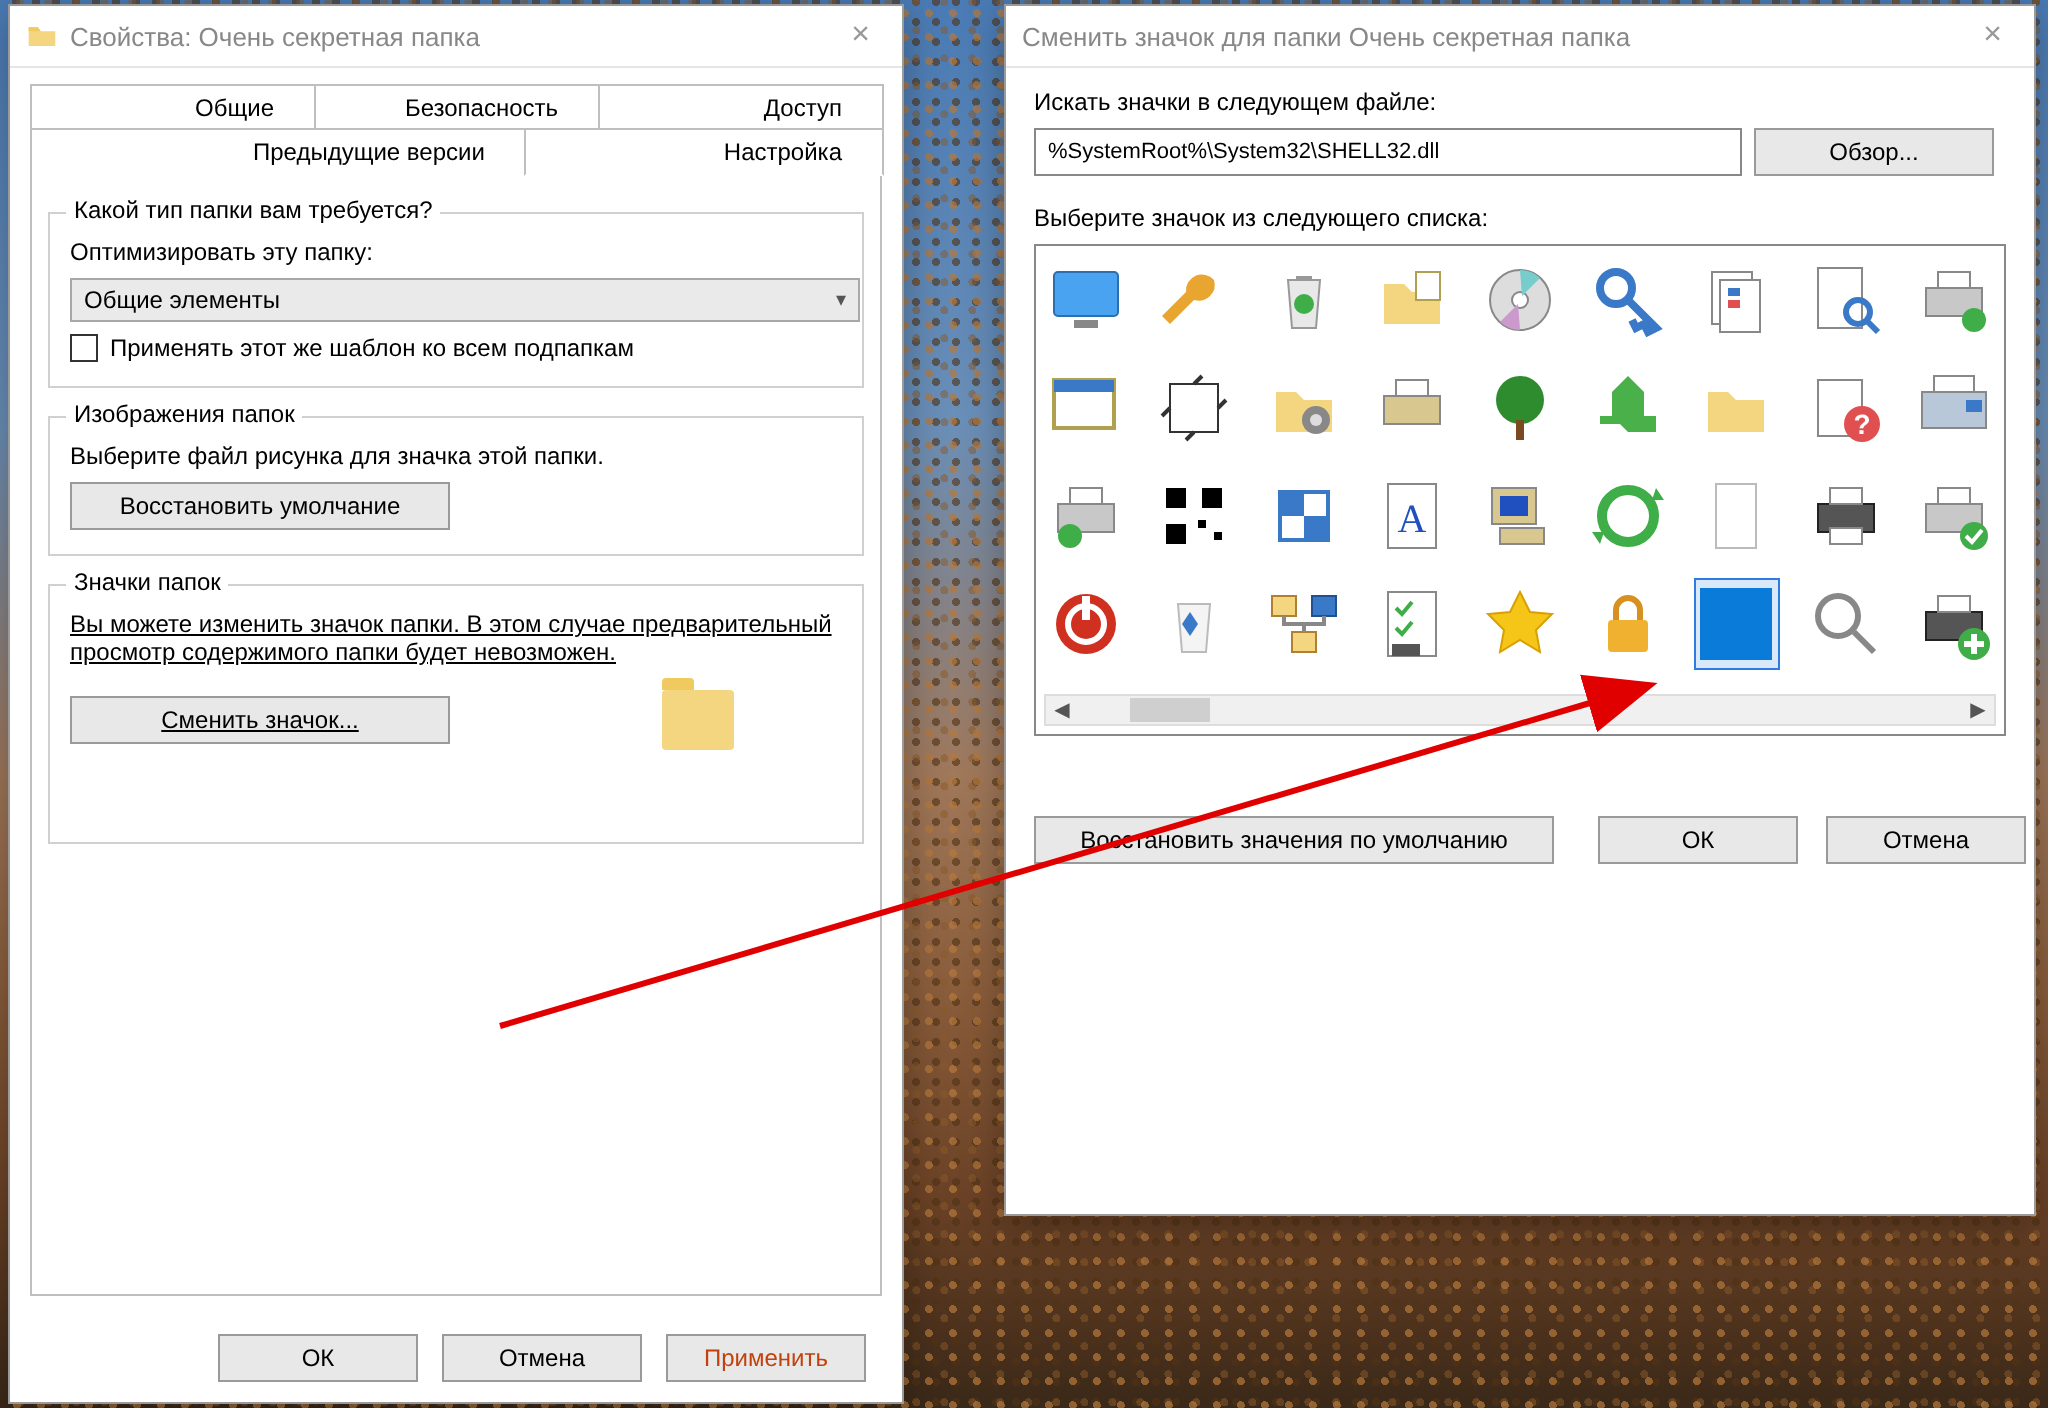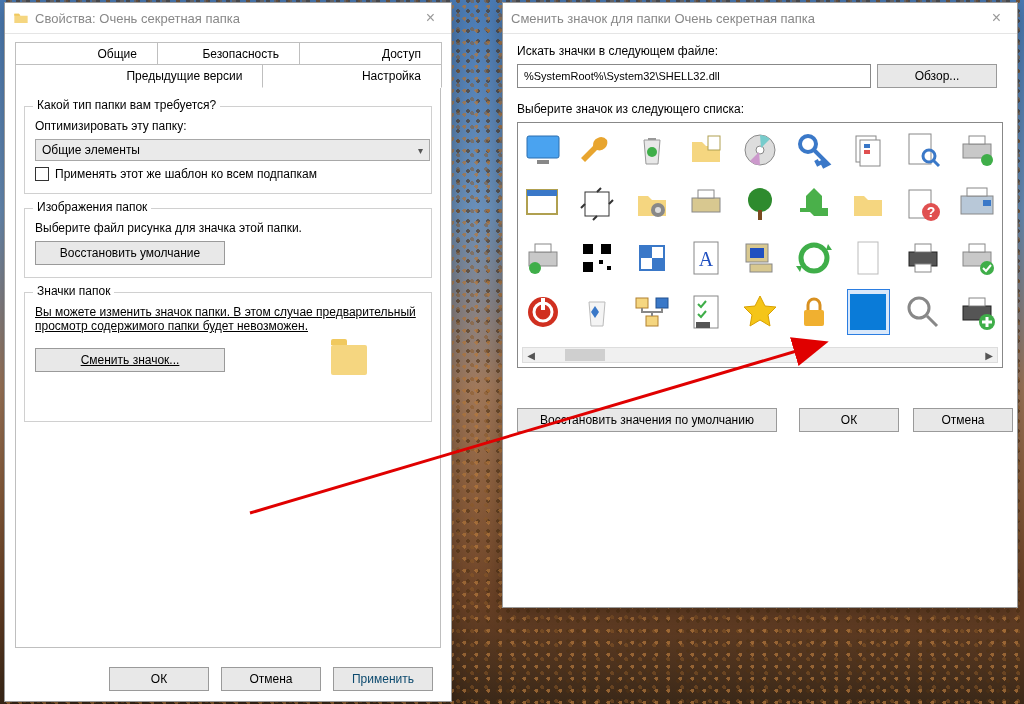--- a/index.html
+++ b/index.html
@@ -110,21 +110,21 @@
   .btn {
     display: inline-flex; align-items: center; justify-content: center;
     min-width: 100px;
     padding: 4px 14px;
     border: 1px solid #9a9a9a;
     background: #e8e8e8;
     font-size: 12px;
     margin-right: 6px;
   }
   .btn.long { min-width: 190px; }
-  .btn.disabled { color: #0c4a6e; }
+  .btn.disabled { color: #c2410c; }
 
   .folder-mini {
     display: inline-block;
     width: 36px; height: 30px;
     background: #f5d680;
     border-radius: 2px;
     position: relative;
     vertical-align: middle;
   }
   .folder-mini::before {

